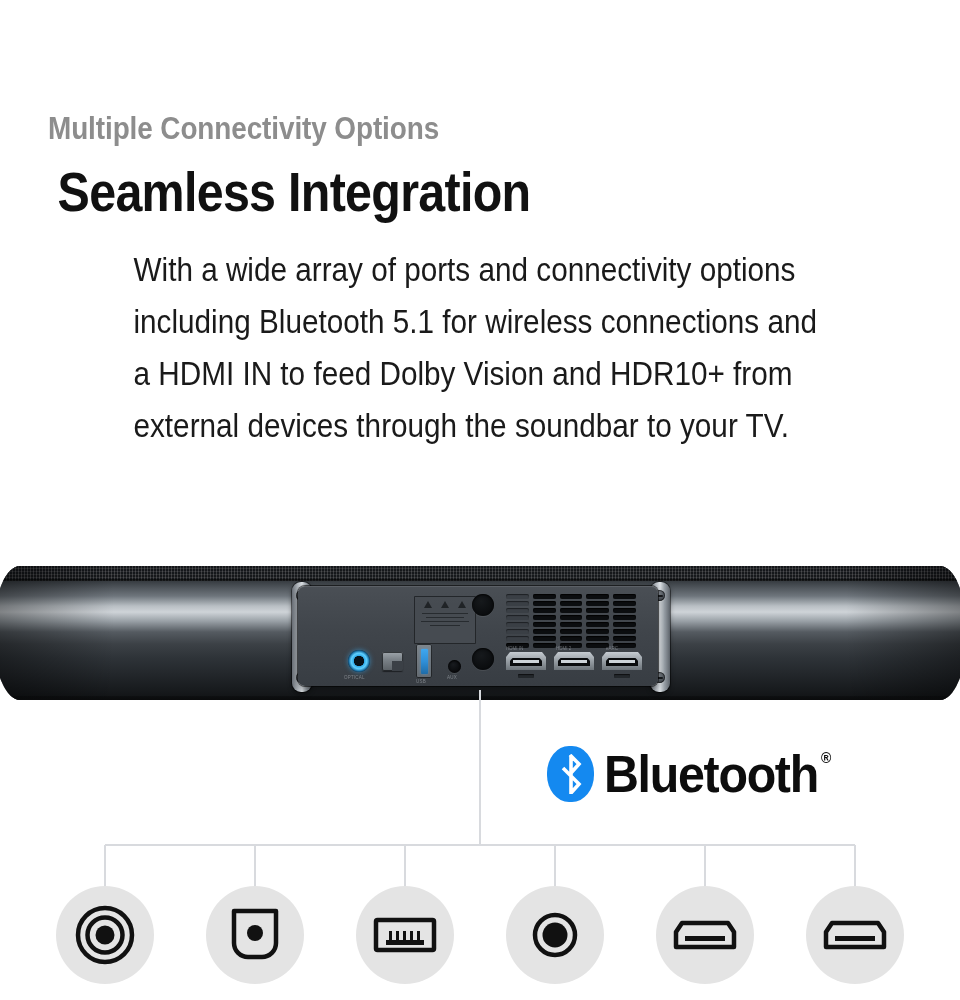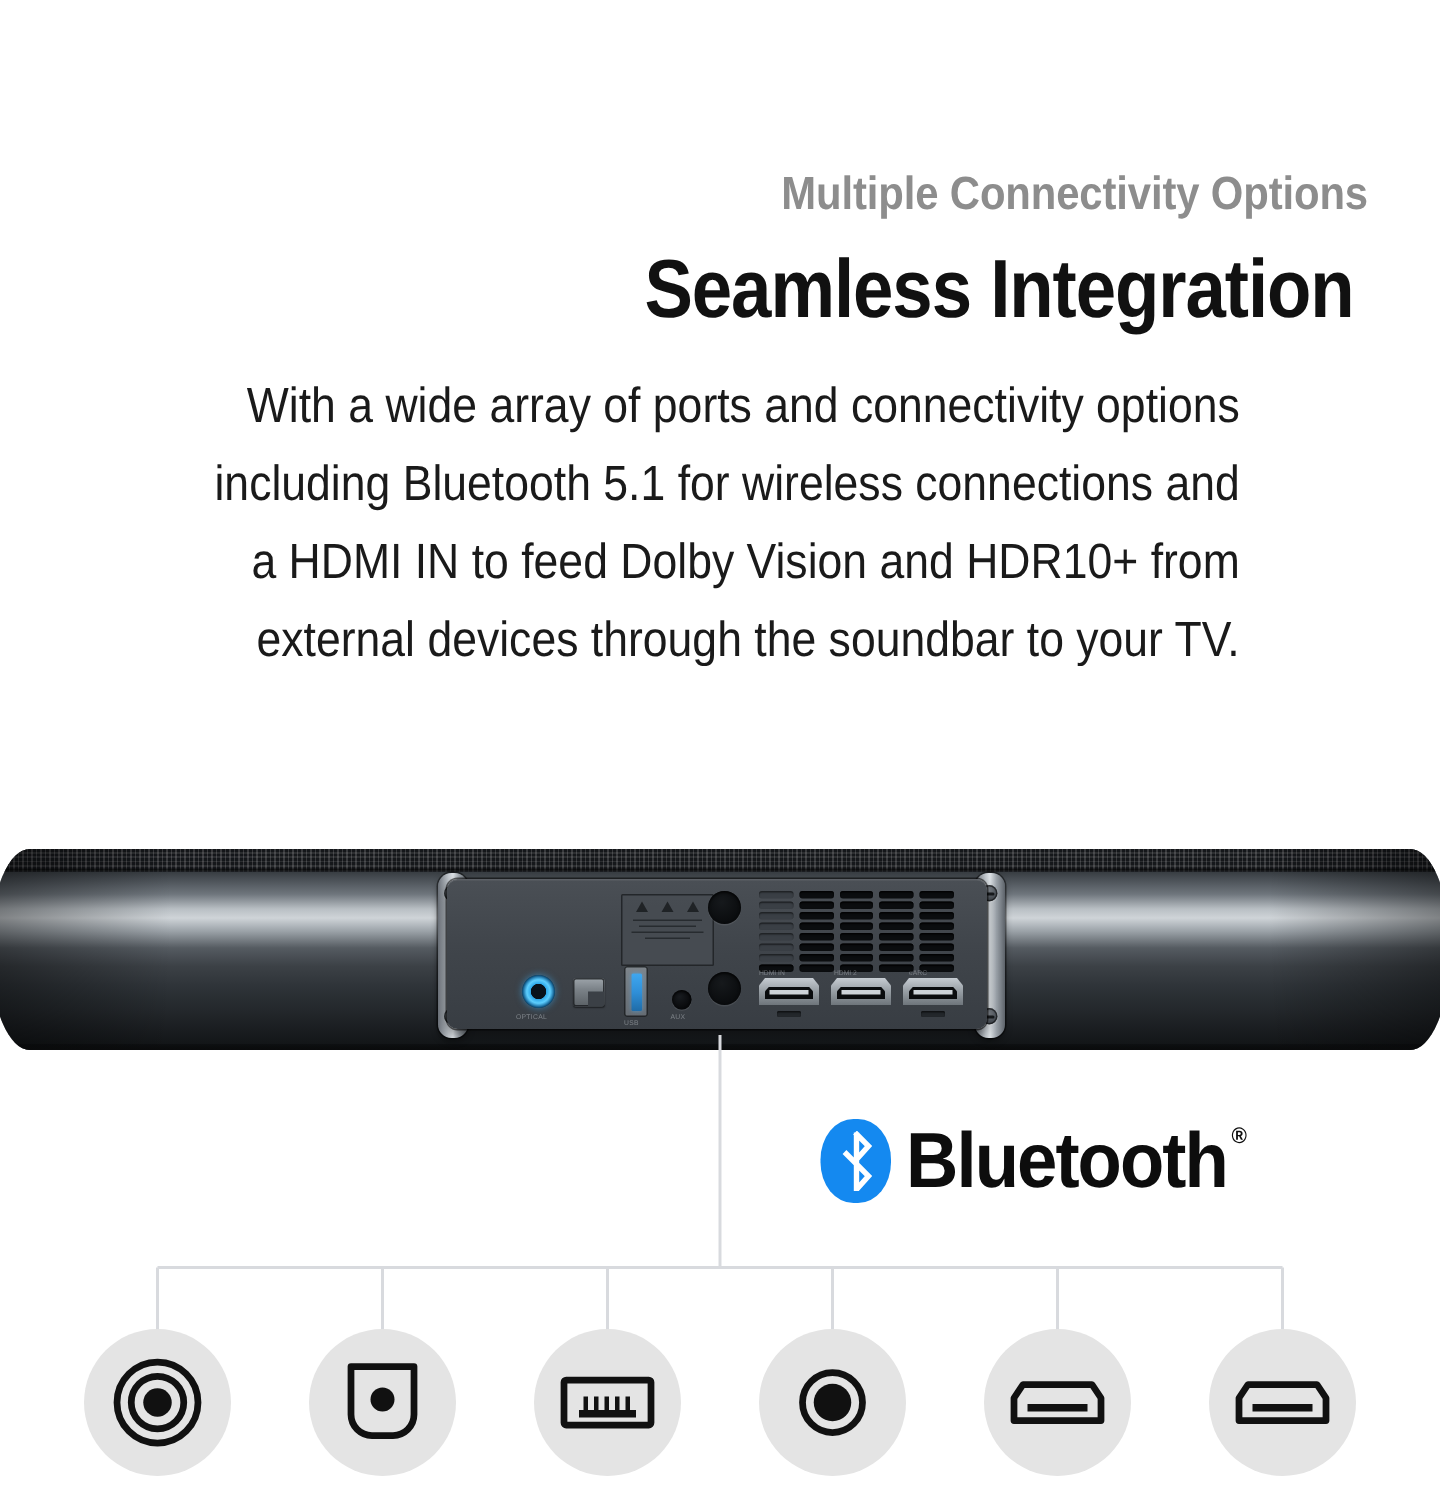--- a/index.html
+++ b/index.html
@@ -14,21 +14,21 @@
     overflow: hidden;
     font-family: "Liberation Sans", "DejaVu Sans", sans-serif;
     -webkit-font-smoothing: antialiased;
   }
 
   
   .hero-text {
     position: absolute;
     left: 0; top: 0;
     width: 960px;
-    text-align: right;
+    text-align: left;
   }
   .eyebrow {
     margin: 0;
     padding-top: 112px;
     font-size: 31px;
     font-weight: 700;
     letter-spacing: -0.1px;
     color: #8d8d8d;
     line-height: 1.08;
     transform: scaleX(0.90);

